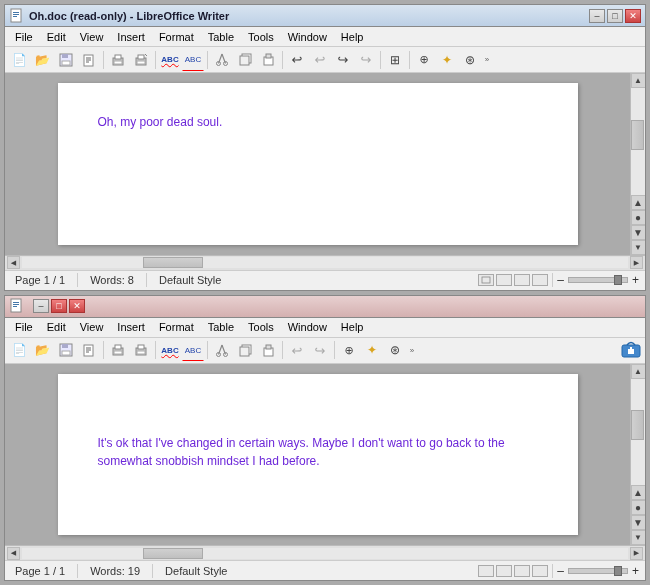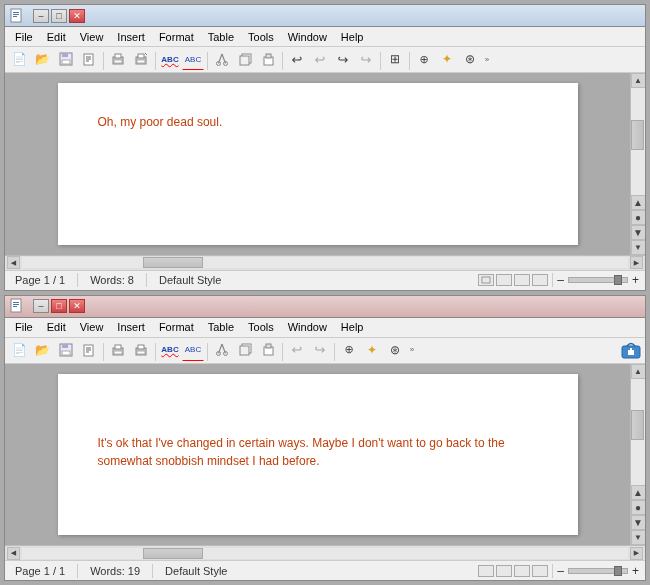--- a/index.html
+++ b/index.html
@@ -84,21 +84,21 @@
       padding: 2px 6px;
       font-size: 11px;
       color: #000;
       cursor: pointer;
       white-space: nowrap;
     }
 
     
     .toolbar {
       display: flex;
-      align-items: flex-end;
+      align-items: center;
       height: 26px;
       padding: 2px 4px;
       background: #f0f0f0;
       border-bottom: 1px solid #ccc;
       gap: 1px;
       flex-wrap: nowrap;
       overflow: hidden;
     }
     .tb-btn {
       width: 22px;
@@ -148,21 +148,21 @@
       padding: 10px 8px;
     }
     .doc-page {
       background: white;
       width: 520px;
       min-height: 120px;
       box-shadow: 1px 1px 4px rgba(0,0,0,0.3);
       padding: 30px 40px;
       font-size: 12px;
       line-height: 1.5;
-      color: #c2410c;
+      color: #6d28d9;
     }
 
     
     .vscroll {
       width: 15px;
       background: #e0e0e0;
       border-left: 1px solid #bbb;
       display: flex;
       flex-direction: column;
       align-items: center;
@@ -297,20 +297,21 @@
 
   <div class="title-bar">
     <div class="title-bar-icon">
       <svg width="16" height="16" viewBox="0 0 16 16">
         <rect x="2" y="1" width="10" height="13" fill="white" stroke="#888" stroke-width="1"></rect>
         <rect x="4" y="4" width="6" height="1" fill="#4477aa"></rect>
         <rect x="4" y="6" width="6" height="1" fill="#4477aa"></rect>
         <rect x="4" y="8" width="4" height="1" fill="#4477aa"></rect>
       </svg>
     </div>
+    <span class="title-bar-text">Oh.doc (read-only) - LibreOffice Writer</span>
     <div class="title-bar-controls">
       <div class="title-btn">–</div>
       <div class="title-btn">□</div>
       <div class="title-btn close">✕</div>
     </div>
   </div>
 
   <div class="menu-bar">
     <span class="menu-item">File</span>
     <span class="menu-item">Edit</span>

